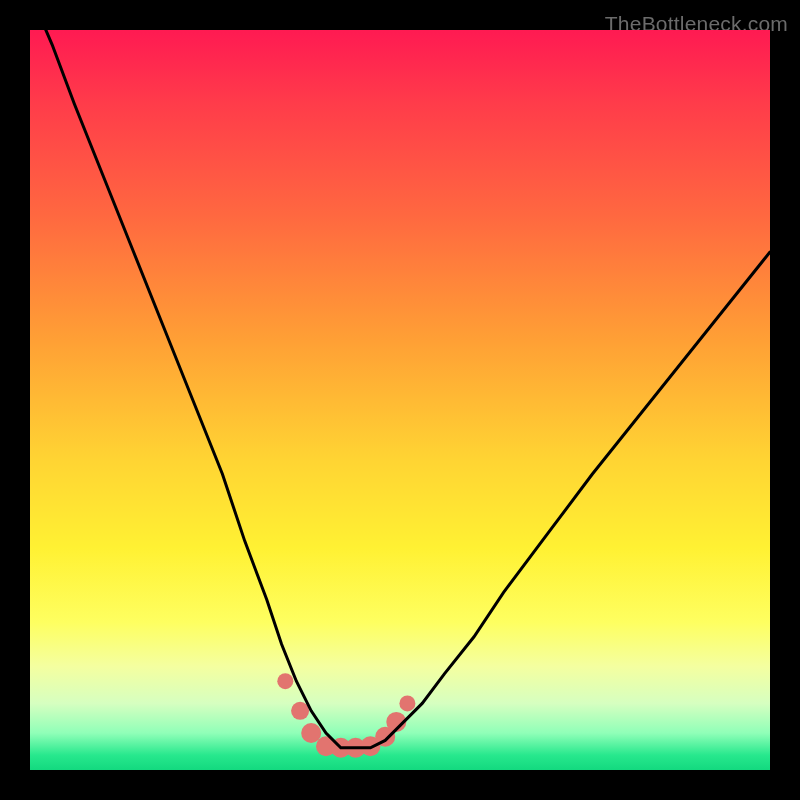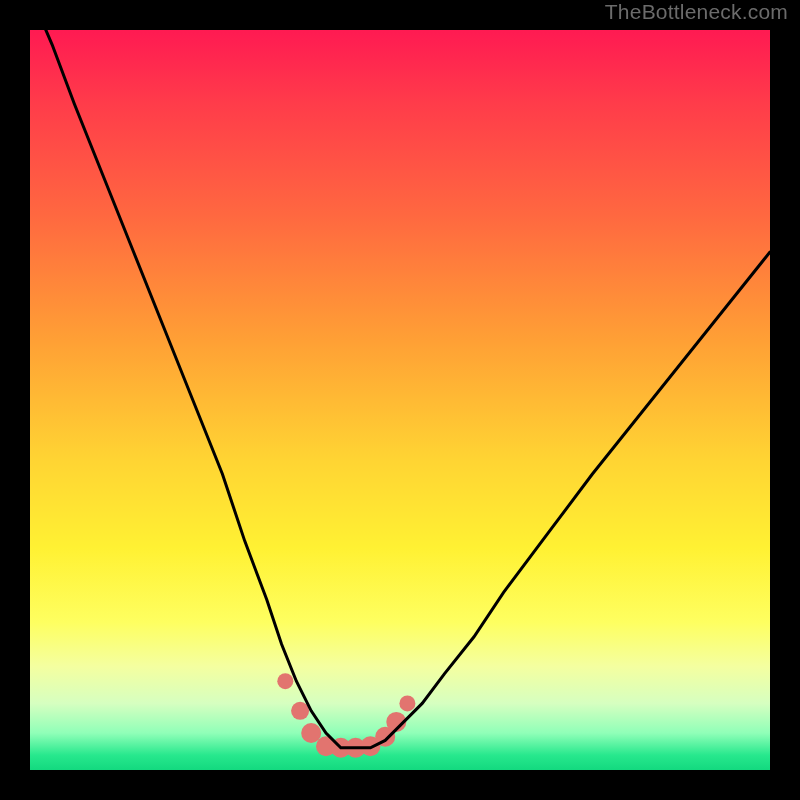--- a/index.html
+++ b/index.html
@@ -44,21 +44,21 @@
   svg.curve {
     position: absolute;
     left: 0;
     top: 0;
     width: 740px;
     height: 740px;
     overflow: visible;
   }
   .watermark {
     position: absolute;
-    top: 0;
+    top: 12px;
     right: 12px;
     color: #6b6b6b;
     font-size: 21px;
     font-weight: 500;
     letter-spacing: 0.2px;
     user-select: none;
   }
 </style>
 </head>
 <body>

